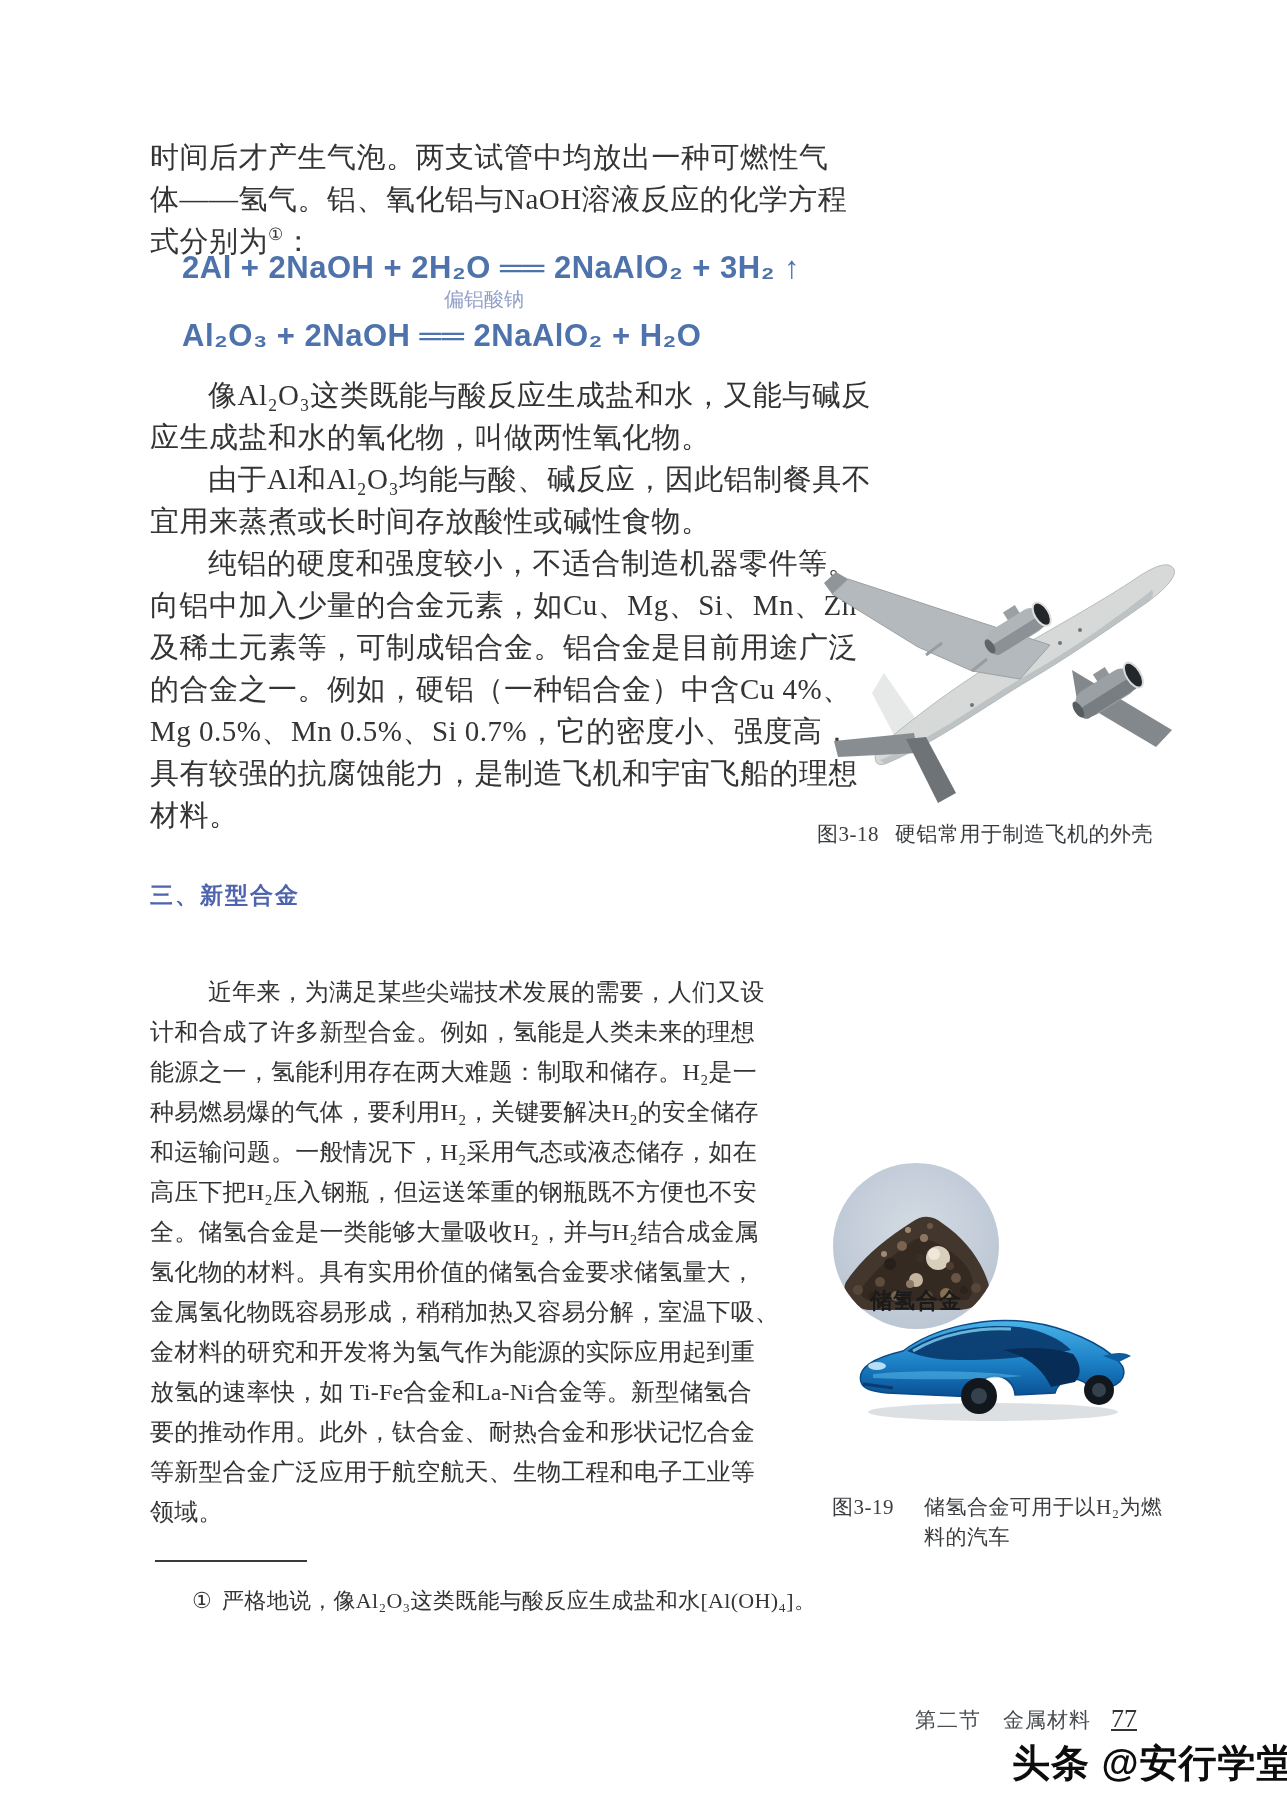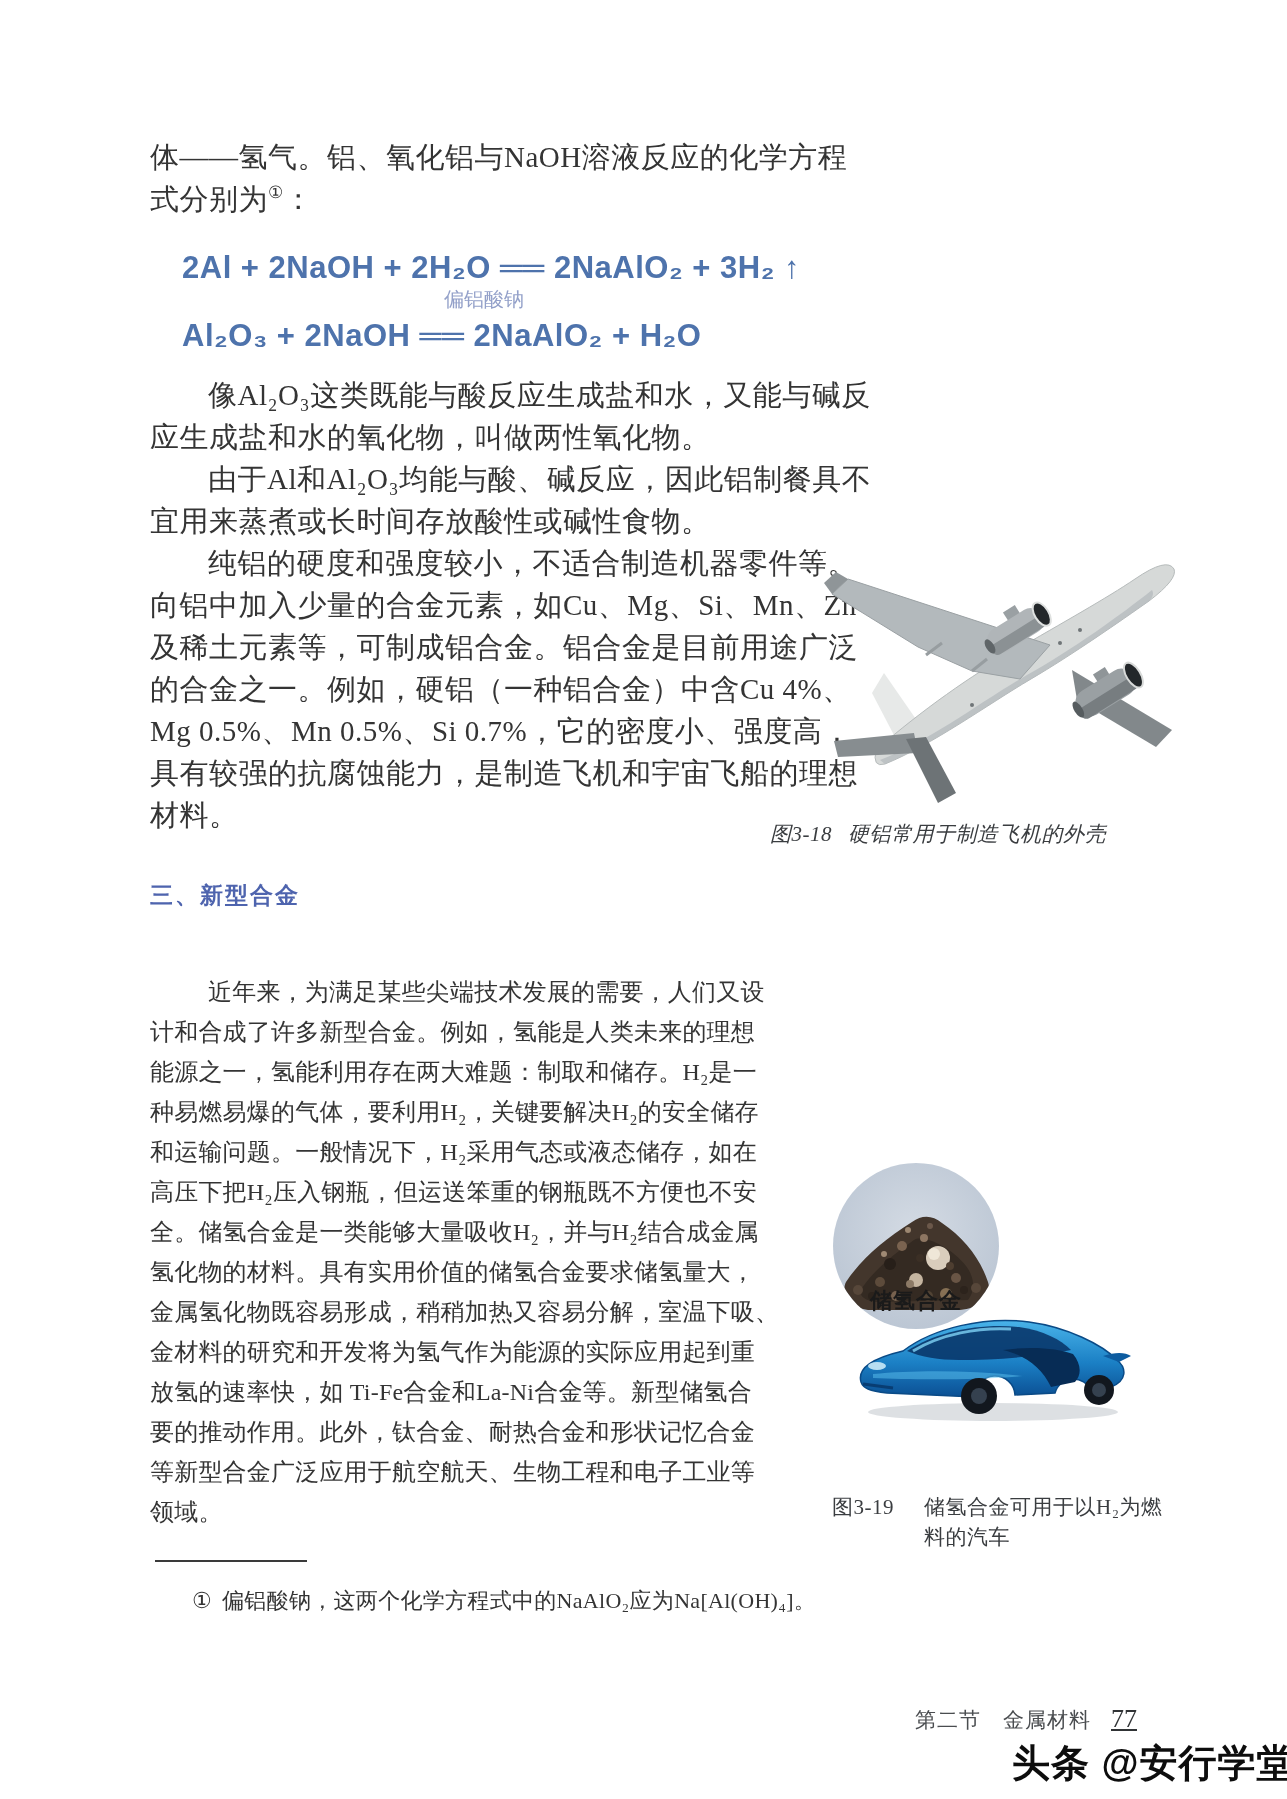--- a/index.html
+++ b/index.html
@@ -28,21 +28,21 @@
   
   #footnote-rule{position:absolute;left:155px;top:1560px;width:152px;height:2px;background:#3a3a3a;}
   #footnote{position:absolute;left:192px;top:1586px;font-size:22px;color:#343434;white-space:nowrap;letter-spacing:0.3px;}
   #footnote .fn-marker{margin-right:10px;}
   
   .figure{position:absolute;}
   .fig-caption{
     position:absolute;font-size:21px;color:#3a3d40;letter-spacing:0.5px;
     font-family:"Liberation Serif","DejaVu Serif",serif;
   }
-  #cap-318{left:770px;top:820px;width:430px;white-space:nowrap;font-style:italic;}
+  #cap-318{left:770px;top:820px;width:430px;text-align:center;white-space:nowrap;}
   .fig-label{margin-right:16px;}
   #cap-319{left:832px;top:1492px;width:340px;display:grid;grid-template-columns:78px 1fr;column-gap:14px;line-height:30px;}
   #cap-319 .c2{grid-column:2;}
   #alloy-label{
     position:absolute;left:832px;top:1286px;width:168px;text-align:center;
     font-size:22px;font-weight:bold;color:#1a1a1a;letter-spacing:1px;
   }
   
   #footer{position:absolute;left:915px;top:1676px;width:260px;display:flex;align-items:baseline;gap:20px;
     font-size:21px;color:#4a4d50;letter-spacing:1px;white-space:nowrap;margin-top:28px;}
@@ -54,20 +54,21 @@
     text-shadow:0 0 1px #ffffff;
   }
   svg{display:block;}
 </style>
 </head>
 <body>
 
 <div id="page">
 
   <div class="textblock" style="top:136px;">
+    <div class="line">时间后才产生气泡。两支试管中均放出一种可燃性气</div>
     <div class="line">体——氢气。铝、氧化铝与NaOH溶液反应的化学方程</div>
     <div class="line"><span>式分别为</span><sup class="fnref">①</sup><span>：</span></div>
   </div>
 
   <div id="equations">
     <div class="eq">2Al + 2NaOH + 2H₂O ══ 2NaAlO₂ + 3H₂ ↑</div>
     <div class="eq-note">偏铝酸钠</div>
     <div class="eq">Al₂O₃ + 2NaOH ══ 2NaAlO₂ + H₂O</div>
   </div>
 
@@ -105,21 +106,21 @@
     <div class="line">金属氢化物既容易形成，稍稍加热又容易分解，室温下吸、</div>
     <div class="line">金材料的研究和开发将为氢气作为能源的实际应用起到重</div>
     <div class="line">放氢的速率快，如 Ti-Fe合金和La-Ni合金等。新型储氢合</div>
     <div class="line">要的推动作用。此外，钛合金、耐热合金和形状记忆合金</div>
     <div class="line">等新型合金广泛应用于航空航天、生物工程和电子工业等</div>
     <div class="line">领域。</div>
   </div>
 
   <div id="footnote-rule"></div>
   <div id="footnote">
-    <span class="fn-marker">①</span><span>偏铝酸钠，这两个化学方程式中的NaAlO₂应为Na[Al(OH)₄]。</span>
+    <span class="fn-marker">①</span><span>严格地说，像Al₂O₃这类既能与酸反应生成盐和水[Al(OH)₄]。</span>
   </div>
 
   <div class="figure" style="left:822px;top:495px;">
     <svg width="375" height="315" viewBox="0 0 375 315">
 
       <polygon points="62,178 98,230 74,244 50,198" fill="#e7e9e8"></polygon>
 
       <path d="M 54 255
                C 100 215, 150 180, 192 156
                C 240 128, 285 103, 313 84

